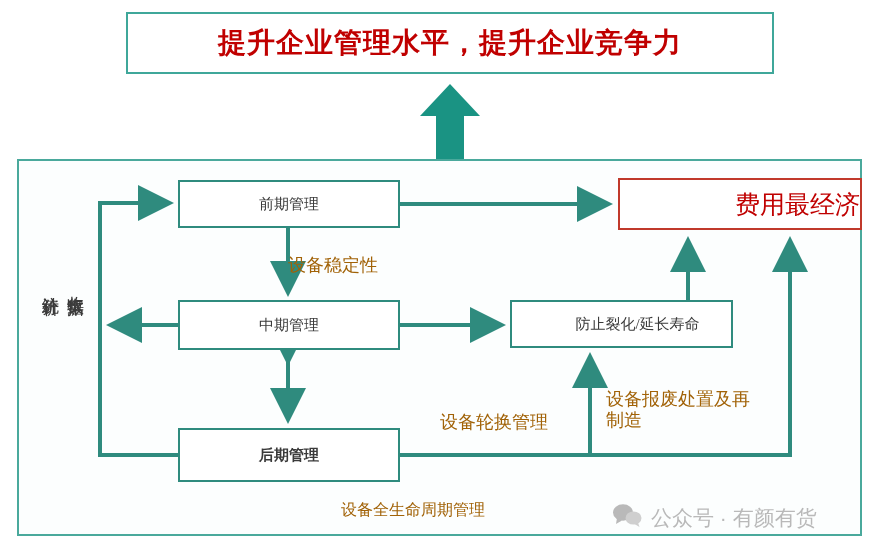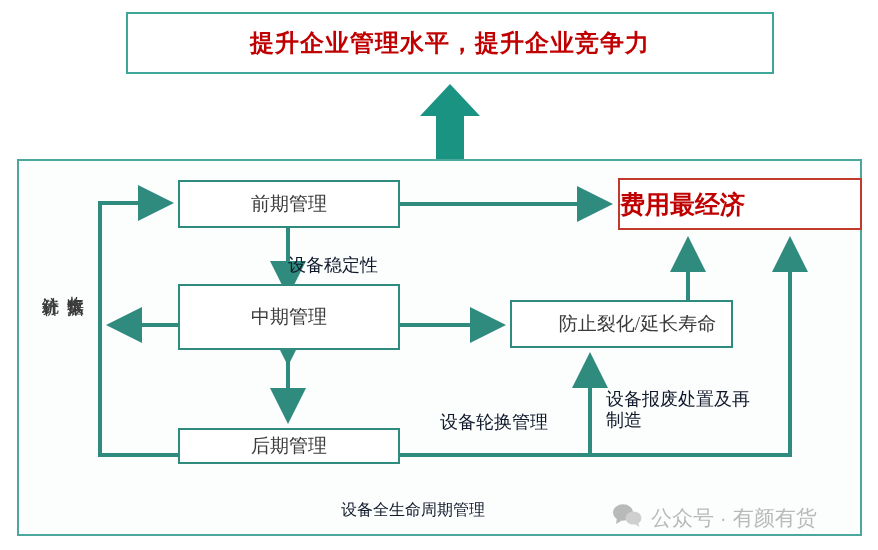--- a/index.html
+++ b/index.html
@@ -16,21 +16,21 @@
   .title-banner{
     position:absolute;left:126px;top:12px;width:648px;height:62px;
     border:2px solid #3fa79a;
     background:#ffffff;
     display:flex;align-items:center;justify-content:center;
     box-sizing:border-box;
   }
   .title-text{
     font-family:"DejaVu Sans","Liberation Sans",sans-serif;
     font-weight:bold;
-    font-size:24px;
+    font-size:28px;
     color:#c00000;
     letter-spacing:1px;
     white-space:nowrap;
   }
 
   
   .big-arrow{position:absolute;left:418px;top:82px;width:64px;height:78px;}
 
   
   .outer-frame{
@@ -40,39 +40,39 @@
     box-sizing:border-box;
   }
 
   
   .node{
     position:absolute;
     border:2px solid #2f8b7e;
     background:#ffffff;
     box-sizing:border-box;
     display:flex;align-items:center;justify-content:center;
-    font-size:19px;color:#3a3a3a;
+    font-size:15px;color:#3a3a3a;
     white-space:nowrap;
   }
   #node-early{left:178px;top:180px;width:222px;height:48px;}
-  #node-mid  {left:178px;top:284px;width:222px;height:66px;}
-  #node-late {left:178px;top:428px;width:222px;height:36px;}
+  #node-mid  {left:178px;top:300px;width:222px;height:50px;}
+  #node-late {left:178px;top:428px;width:222px;height:54px;font-weight:bold;}
   #node-crack{left:510px;top:300px;width:223px;height:48px;padding-left:32px;}
 
   .node-goal{
     position:absolute;left:618px;top:178px;width:244px;height:52px;
     border:2px solid #c0392b;background:#ffffff;box-sizing:border-box;
-    display:flex;align-items:center;justify-content:flex-start;
+    display:flex;align-items:center;justify-content:flex-end;
     font-family:"DejaVu Sans","Liberation Sans",sans-serif;
-    font-weight:bold;font-size:25px;color:#c00000;white-space:nowrap;
+    font-weight:normal;font-size:25px;color:#c00000;white-space:nowrap;
   }
 
   
   .label{
-    position:absolute;font-size:18px;color:#0f172a;white-space:nowrap;
+    position:absolute;font-size:18px;color:#a16207;white-space:nowrap;
   }
   #lbl-stability{left:288px;top:253px;}
   #lbl-rotation {left:420px;top:410px;margin-left:20px;}
   #lbl-scrap    {left:606px;top:389px;line-height:21px;white-space:normal;width:160px;}
   #lbl-lifecycle{left:341px;top:500px;font-size:16px;}
 
   
   .vlabel{
     position:absolute;
     writing-mode:vertical-rl;

